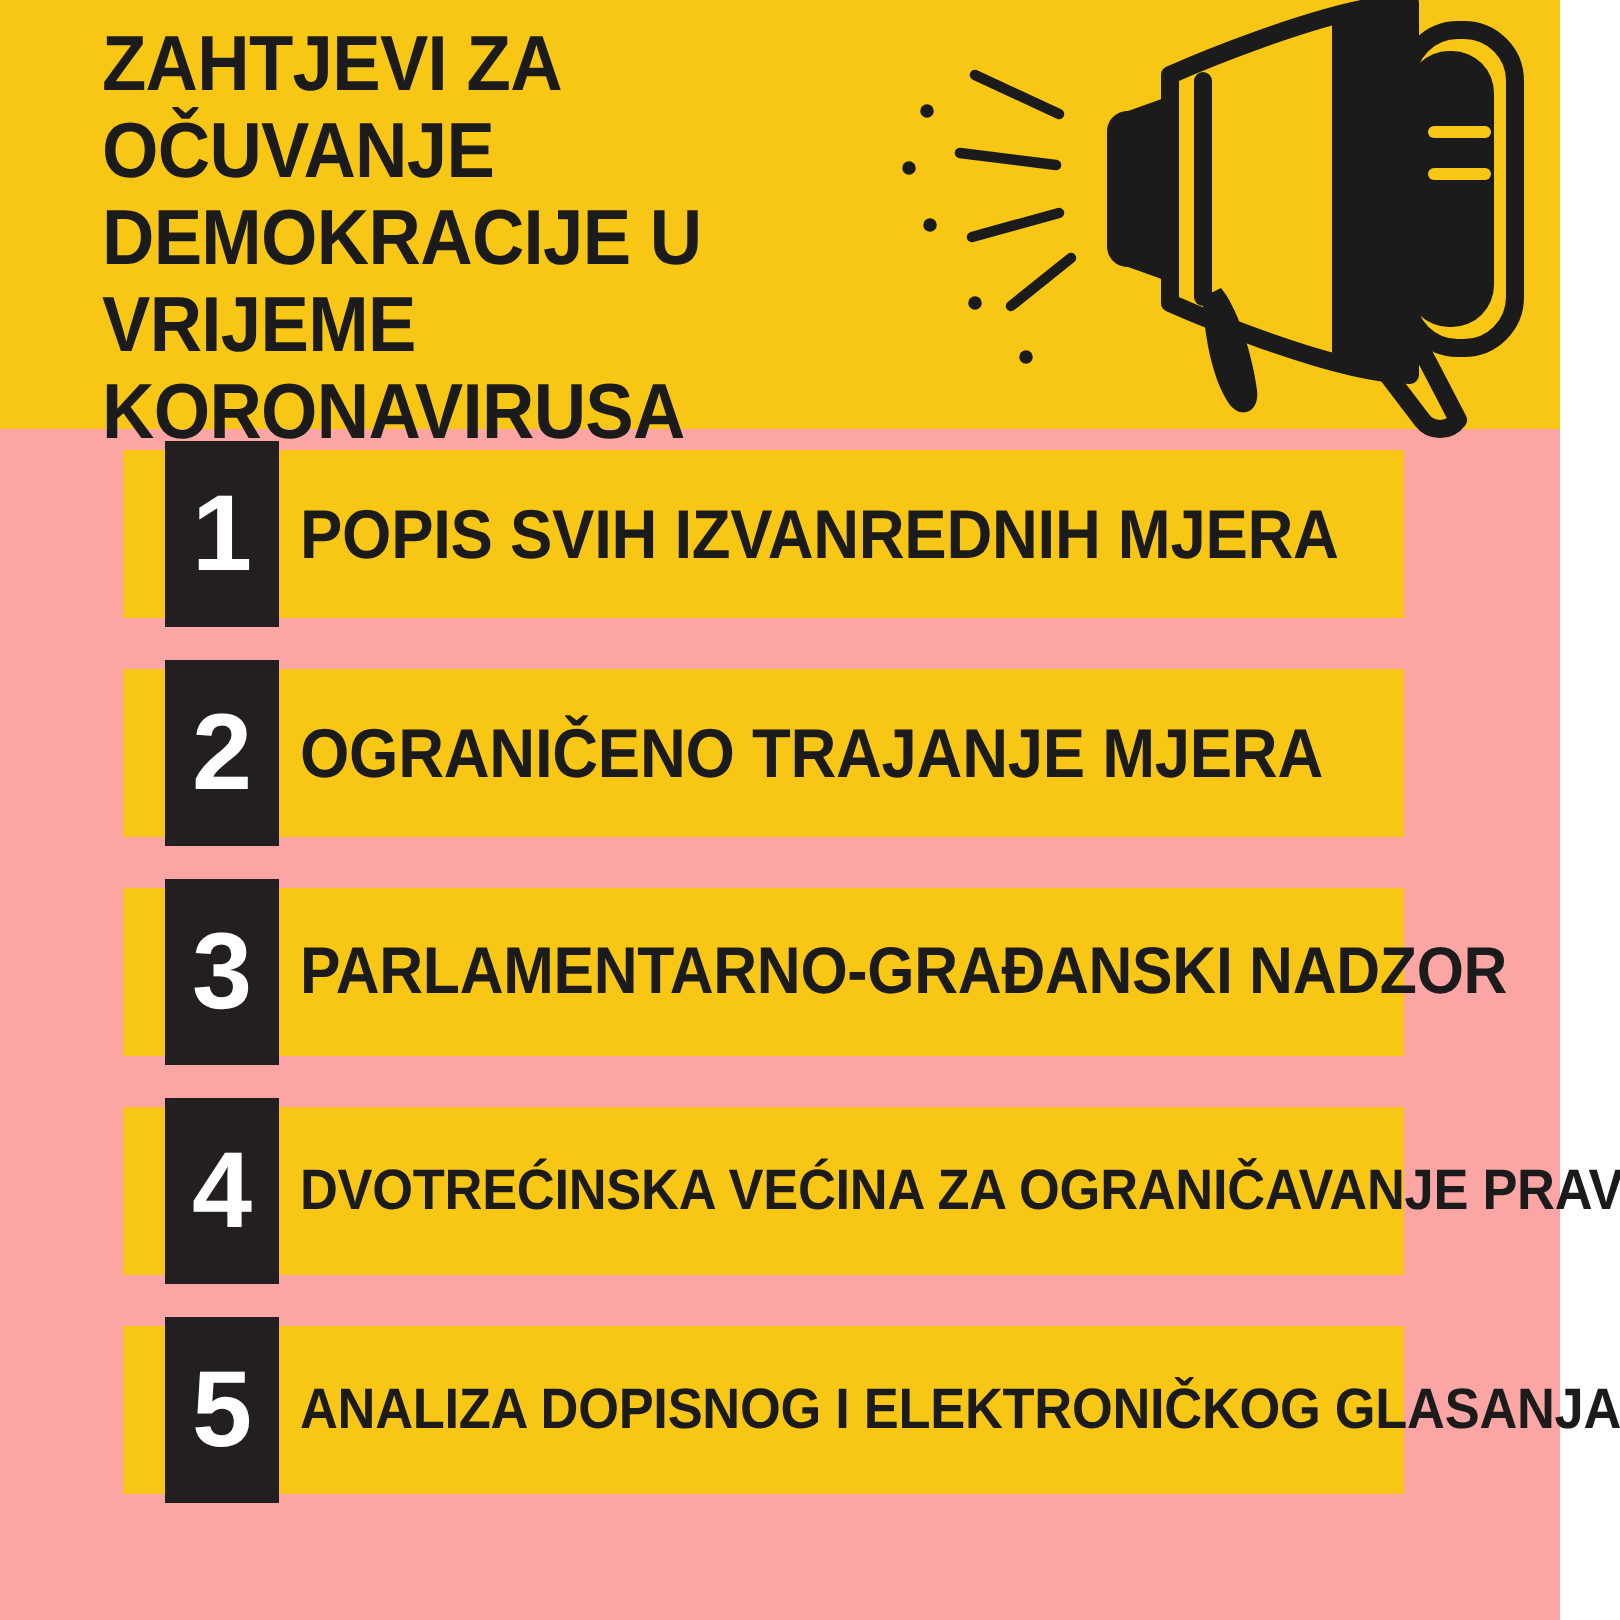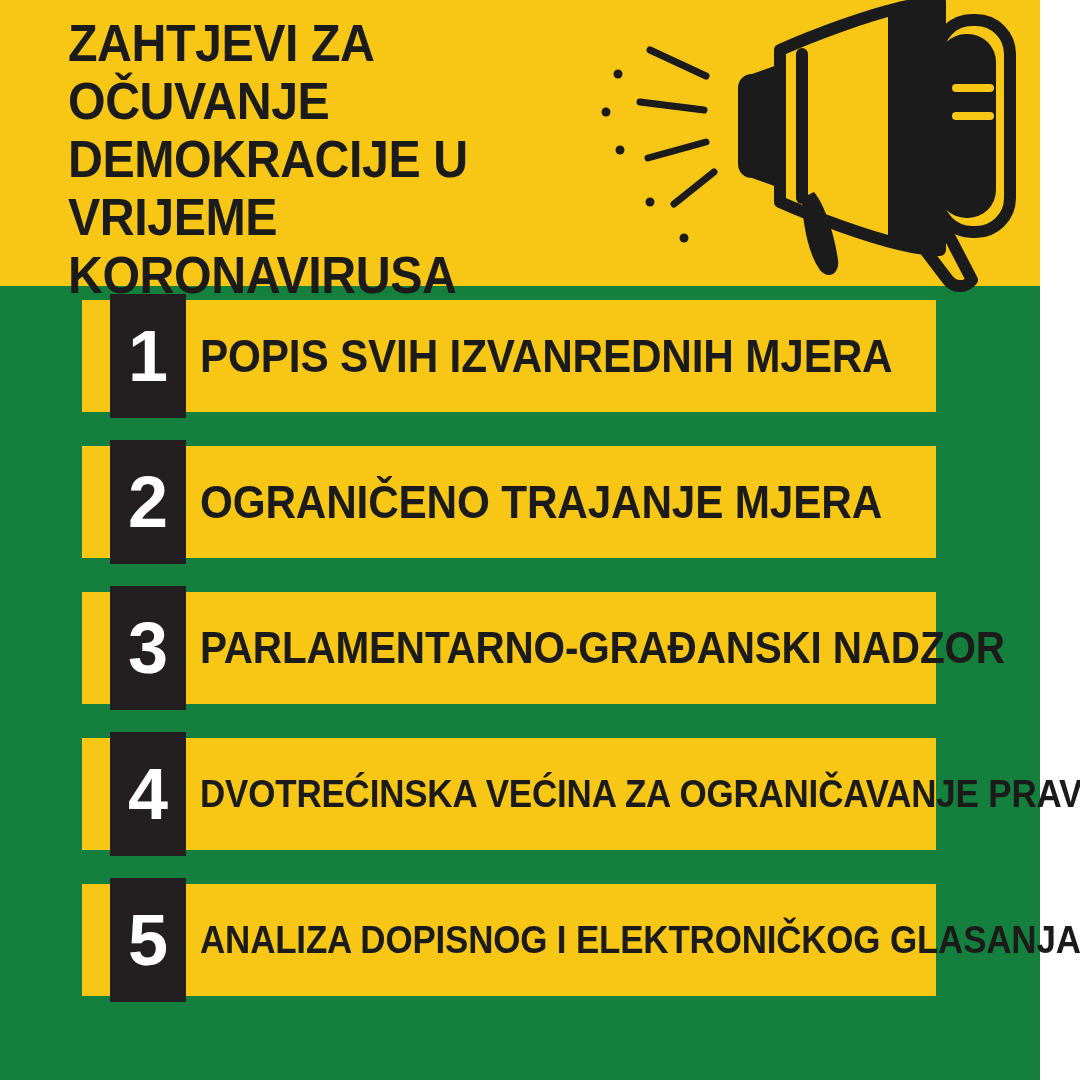--- a/index.html
+++ b/index.html
@@ -10,21 +10,21 @@
     width: 1080px;
     height: 1080px;
     background: #ffffff;
     font-family: "Liberation Sans", sans-serif;
     overflow: hidden;
   }
   .poster {
     position: relative;
     width: 1080px;
     height: 1080px;
-    background: #15803d;
+    background: #fca5a5;
   }
   
   .header-band {
     position: absolute;
     left: 0;
     top: 0;
     width: 1040px;
     height: 286px;
     background: #f8c716;
   }

